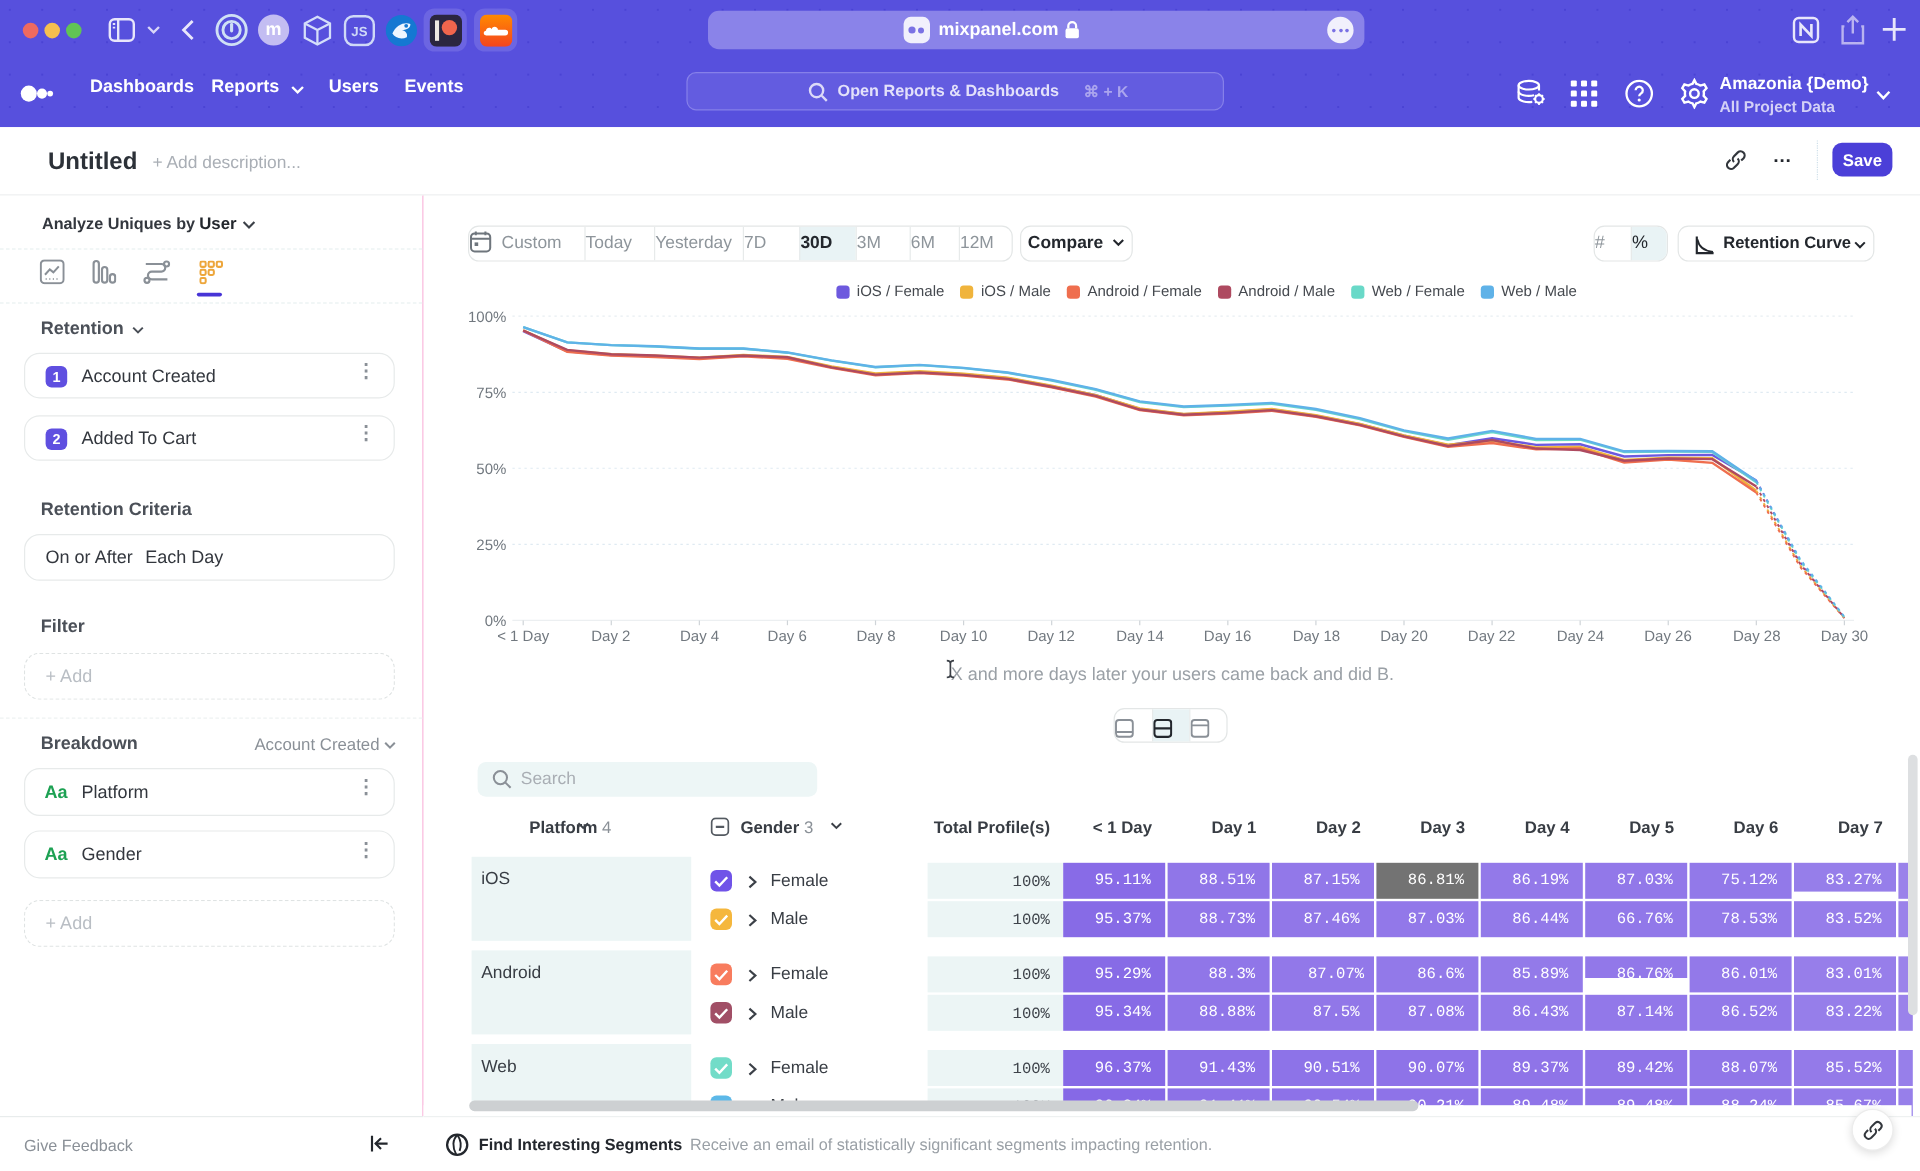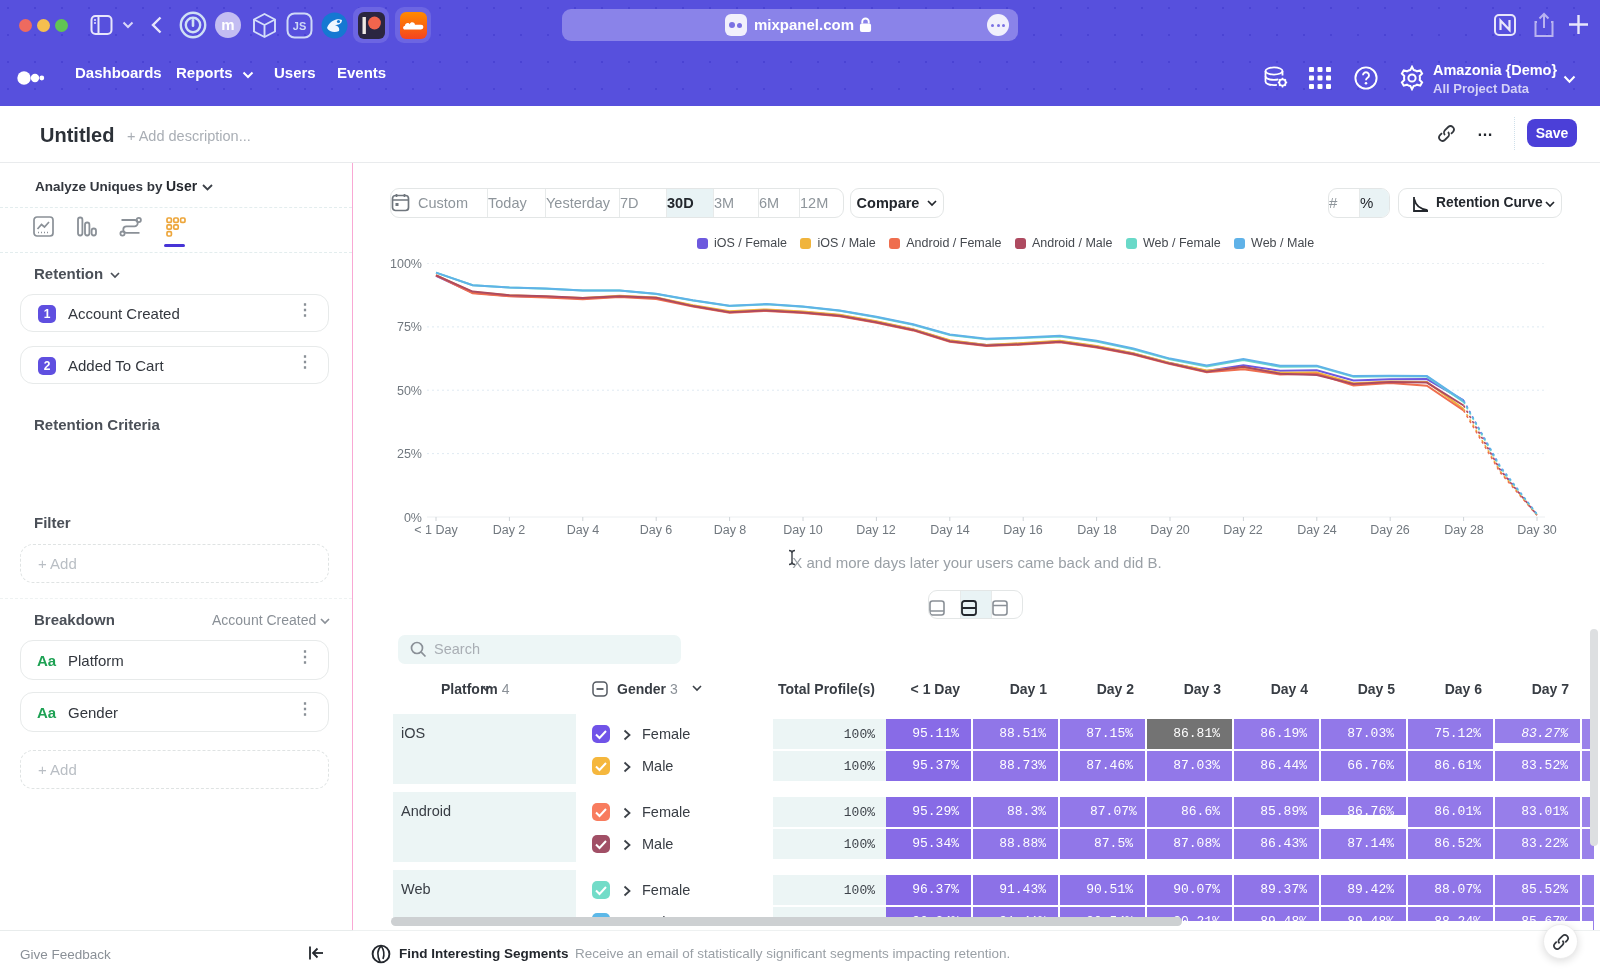--- a/index.html
+++ b/index.html
@@ -10,21 +10,21 @@
 #chrome { position:absolute; left:0; top:0; width:1600px; height:106px; background:#5750dd;
   background-image:radial-gradient(circle 1.6px at 8px 8px, #4a43d4 55%, transparent 56%);
   background-size:27px 27px; }
 .tl { position:absolute; top:19px; width:13px; height:13px; border-radius:50%; }
 .cicon { position:absolute; top:11px; color:#e8e6fb; }
 svg.ic { display:block; }
 
 .navitem { position:absolute; top:64px; color:#fff; font-size:15px; font-weight:700; letter-spacing:0; }
 #navsearch { position:absolute; left:572px; top:60px; width:448px; height:32px; background:#635ce0;
   border:1px solid #8680e9; border-radius:8px; }
-#urlbar { position:absolute; left:562px; top:9px; width:456px; height:32px; background:#8a83e9; border-radius:9px; }
+#urlbar { position:absolute; left:590px; top:9px; width:547px; height:32px; background:#8a83e9; border-radius:9px; }
 
 #titlebar { position:absolute; left:0; top:106px; width:1600px; height:57px; background:#fff; border-bottom:1px solid #e9ebed; }
 #savebtn { position:absolute; left:1527px; top:119px; width:50px; height:28px; background:#4b3fd8; border-radius:8px;
   color:#fff; font-size:14px; font-weight:700; text-align:center; line-height:28px; }
 
 #sidebar { position:absolute; left:0; top:163px; width:353px; height:767px; background:#fff; border-right:1px solid #f9a8d4; }
 .sideh { color:#4b5058; font-size:15px; font-weight:700; }
 .scard { position:absolute; left:20px; width:309px; background:#fff; border:1px solid #e7eaea; border-radius:13px; }
 .badge { position:absolute; left:17px; top:10px; width:18px; height:18px; background:#5f4fe0; border-radius:5px;
   color:#fff; font-size:12px; font-weight:700; text-align:center; line-height:18px; }
@@ -177,20 +177,28 @@
       <circle cx="19" cy="8" r="4.2" fill="#fff"></circle>
       <circle cx="25.8" cy="8" r="2.4" fill="#fff"></circle>
   </svg>
   <div class="navitem" style="left:75px;">Dashboards</div>
   <div class="navitem" style="left:176px;">Reports</div>
   <svg class="abs" style="left:242px;top:71px;" width="12" height="8" viewBox="0 0 12 8" fill="none" stroke="#fff" stroke-width="2">
       <path d="M1.5 1.5 L6 6 L10.5 1.5"></path>
     </svg>
   <div class="navitem" style="left:274px;">Users</div>
   <div class="navitem" style="left:337px;">Events</div>
+  <div id="navsearch">
+    <svg class="abs" style="left:100px;top:7px;" width="18" height="18" viewBox="0 0 18 18" fill="none" stroke="#dddaf8" stroke-width="2">
+      <circle cx="7.5" cy="7.5" r="5.5"></circle>
+        <line x1="11.8" y1="11.8" x2="16" y2="16"></line>
+    </svg>
+    <span style="position:absolute;left:125px;top:7px;color:#e3e1fa;font-weight:600;font-size:13.5px;">Open Reports &amp; Dashboards</span>
+    <span style="position:absolute;left:330px;top:8px;color:#aba5ee;font-weight:600;font-size:13px;">⌘ + K</span>
+  </div>
 
   <div class="cicon" style="left:1262px;top:65px;">
     <svg class="ic" width="28" height="26" viewBox="0 0 28 26" fill="none" stroke="#fff" stroke-width="1.8">
       <ellipse cx="12" cy="6" rx="8.5" ry="3.6"></ellipse>
       <path d="M3.5 6 V16.5 c0 2 3.8 3.6 8.5 3.6 c1 0 2 -.1 2.9 -.2 M20.5 6 V10.5"></path>
       <path d="M3.5 11.3 c0 2 3.8 3.6 8.5 3.6 c1.6 0 3.1 -.2 4.4 -.5"></path>
       <circle cx="20.5" cy="17.5" r="3.2"></circle>
       <path d="M20.5 12.8 v1.7 M20.5 20.7 v1.7 M25.2 17.5 h-1.7 M17.5 17.5 h-1.7 M23.8 14.2 l-1.2 1.2 M18.4 19.6 l-1.2 1.2 M23.8 20.8 l-1.2 -1.2 M18.4 15.4 l-1.2 -1.2" stroke-width="1.5"></path>
     </svg>
   </div>
@@ -281,20 +289,24 @@
     <div class="badge">1</div>
     <div class="ctext">Account Created</div>
     <div class="dots3">⋮</div>
   </div>
   <div class="scard" style="top:183px;height:38px;">
     <div class="badge">2</div>
     <div class="ctext">Added To Cart</div>
     <div class="dots3">⋮</div>
   </div>
   <div class="sideh" style="position:absolute;left:34px;top:253px;">Retention Criteria</div>
+  <div class="scard" style="top:282px;height:39px;">
+    <div style="position:absolute;left:17px;top:10px;color:#33373e;font-size:15px;">On or After</div>
+    <div style="position:absolute;left:100px;top:10px;color:#33373e;font-size:15px;">Each Day</div>
+  </div>
   <div class="sideh" style="position:absolute;left:34px;top:351px;">Filter</div>
   <div class="dashadd" style="top:381px;">+ Add</div>
   <div style="position:absolute;left:0;top:435px;width:352px;border-top:1px dashed #eef2f2;"></div>
   <div class="sideh" style="position:absolute;left:34px;top:448px;">Breakdown</div>
   <div style="position:absolute;left:212px;top:449px;color:#8a9097;font-size:14px;">Account Created</div>
   <svg class="abs" style="left:320px;top:455px;" width="10" height="7" viewBox="0 0 10 7" fill="none" stroke="#8a9097" stroke-width="1.7">
       <path d="M1 1 L5 5 L9 1"></path>
     </svg>
   <div class="scard" style="top:477px;height:40px;">
     <div class="aa" style="top:11px;">Aa</div>
@@ -411,39 +423,39 @@
 <div class="rowlabel" style="left:642px;top:726px;">Female</div>
 <div class="tealcell" style="left:773px;top:719px;width:113px;height:30px;"></div>
 <div class="totv" style="left:773px;top:727px;width:102px;text-align:right;">100%</div>
 <div class="pcell" style="left:886px;top:719px;width:85px;height:30px;background:rgb(136,107,231);">95.11%</div>
 <div class="pcell" style="left:973px;top:719px;width:85px;height:30px;background:rgb(144,118,232);">88.51%</div>
 <div class="pcell" style="left:1060px;top:719px;width:85px;height:30px;background:rgb(146,120,233);">87.15%</div>
 <div class="pcell" style="left:1147px;top:719px;width:85px;height:30px;background:#737373;">86.81%</div>
 <div class="pcell" style="left:1234px;top:719px;width:85px;height:30px;background:rgb(147,121,233);">86.19%</div>
 <div class="pcell" style="left:1321px;top:719px;width:85px;height:30px;background:rgb(146,120,233);">87.03%</div>
 <div class="pcell" style="left:1408px;top:719px;width:85px;height:30px;background:rgb(146,121,233);">75.12%</div>
-<div class="pcell" style="left:1495px;top:719px;width:85px;height:24px;background:rgb(150,126,234);font-style:italic;">83.27%</div>
+<div class="pcell" style="left:1495px;top:719px;width:85px;height:24px;background:rgb(150,126,234);">83.27%</div>
 <div class="pcell" style="left:1582px;top:719px;width:6px;height:30px;background:rgb(154,130,234);"></div>
 <div class="cb" style="left:592px;top:757px;background:#f5b73d;"></div>
 <svg class="abs" style="left:594px;top:761px;" width="14" height="11" viewBox="0 0 14 11" fill="none" stroke="#fff" stroke-width="2">
       <path d="M2 5.5 L5.5 9 L12 2"></path>
     </svg>
 <svg class="abs" style="left:623px;top:761px;" width="8" height="12" viewBox="0 0 8 12" fill="none" stroke="#3c4148" stroke-width="1.8">
       <path d="M1.5 1.5 L6.5 6 L1.5 10.5"></path>
     </svg>
 <div class="rowlabel" style="left:642px;top:758px;">Male</div>
 <div class="tealcell" style="left:773px;top:751px;width:113px;height:30px;"></div>
 <div class="totv" style="left:773px;top:759px;width:102px;text-align:right;">100%</div>
 <div class="pcell" style="left:886px;top:751px;width:85px;height:30px;background:rgb(135,107,230);">95.37%</div>
 <div class="pcell" style="left:973px;top:751px;width:85px;height:30px;background:rgb(144,117,232);">88.73%</div>
 <div class="pcell" style="left:1060px;top:751px;width:85px;height:30px;background:rgb(145,119,232);">87.46%</div>
 <div class="pcell" style="left:1147px;top:751px;width:85px;height:30px;background:rgb(146,120,233);">87.03%</div>
 <div class="pcell" style="left:1234px;top:751px;width:85px;height:30px;background:rgb(146,121,233);">86.44%</div>
 <div class="pcell" style="left:1321px;top:751px;width:85px;height:30px;background:rgb(145,120,233);">66.76%</div>
-<div class="pcell" style="left:1408px;top:751px;width:85px;height:30px;background:rgb(146,121,233);">86.61%</div>
+<div class="pcell" style="left:1408px;top:751px;width:85px;height:30px;background:rgb(146,121,233);">78.53%</div>
 <div class="pcell" style="left:1495px;top:751px;width:85px;height:30px;background:rgb(150,125,234);">83.52%</div>
 <div class="pcell" style="left:1582px;top:751px;width:6px;height:30px;background:rgb(154,130,234);"></div>
 <div class="tealcell" style="left:393px;top:792px;width:183px;height:70px;"></div>
 <div class="rowlabel" style="left:401px;top:803px;">Android</div>
 <div class="cb" style="left:592px;top:803px;background:#f87c5e;"></div>
 <svg class="abs" style="left:594px;top:807px;" width="14" height="11" viewBox="0 0 14 11" fill="none" stroke="#fff" stroke-width="2">
       <path d="M2 5.5 L5.5 9 L12 2"></path>
     </svg>
 <svg class="abs" style="left:623px;top:807px;" width="8" height="12" viewBox="0 0 8 12" fill="none" stroke="#3c4148" stroke-width="1.8">
       <path d="M1.5 1.5 L6.5 6 L1.5 10.5"></path>

